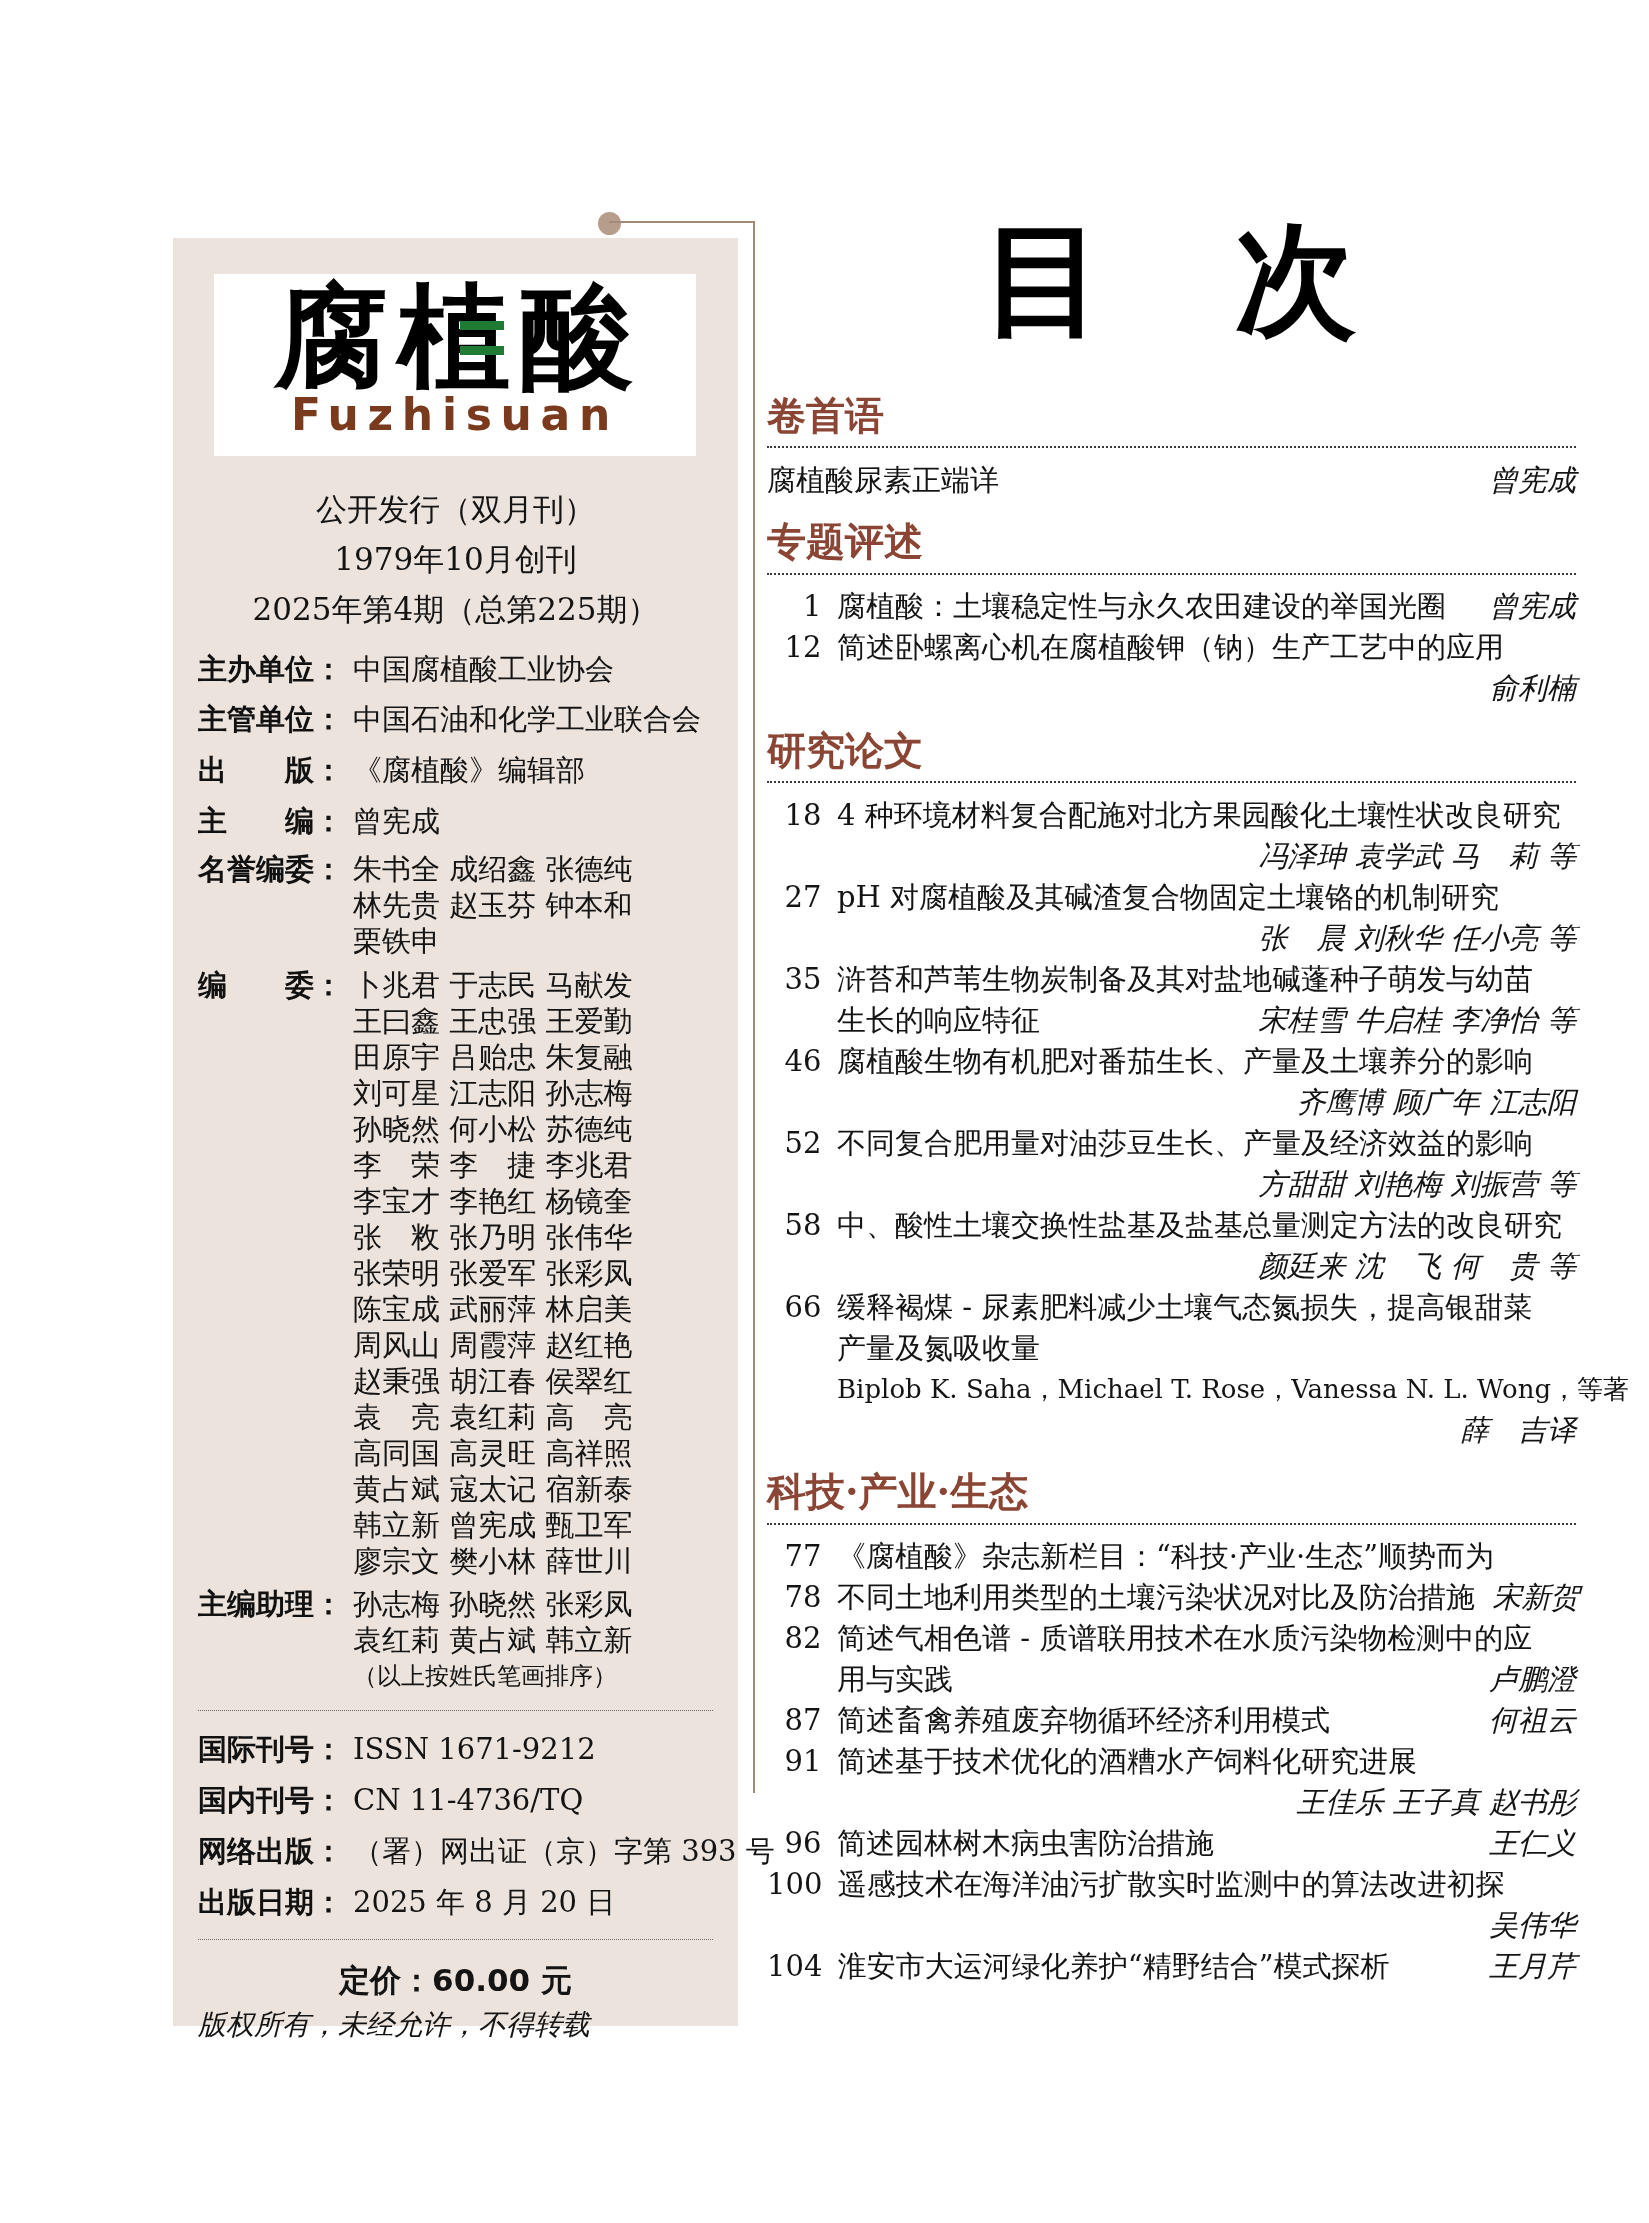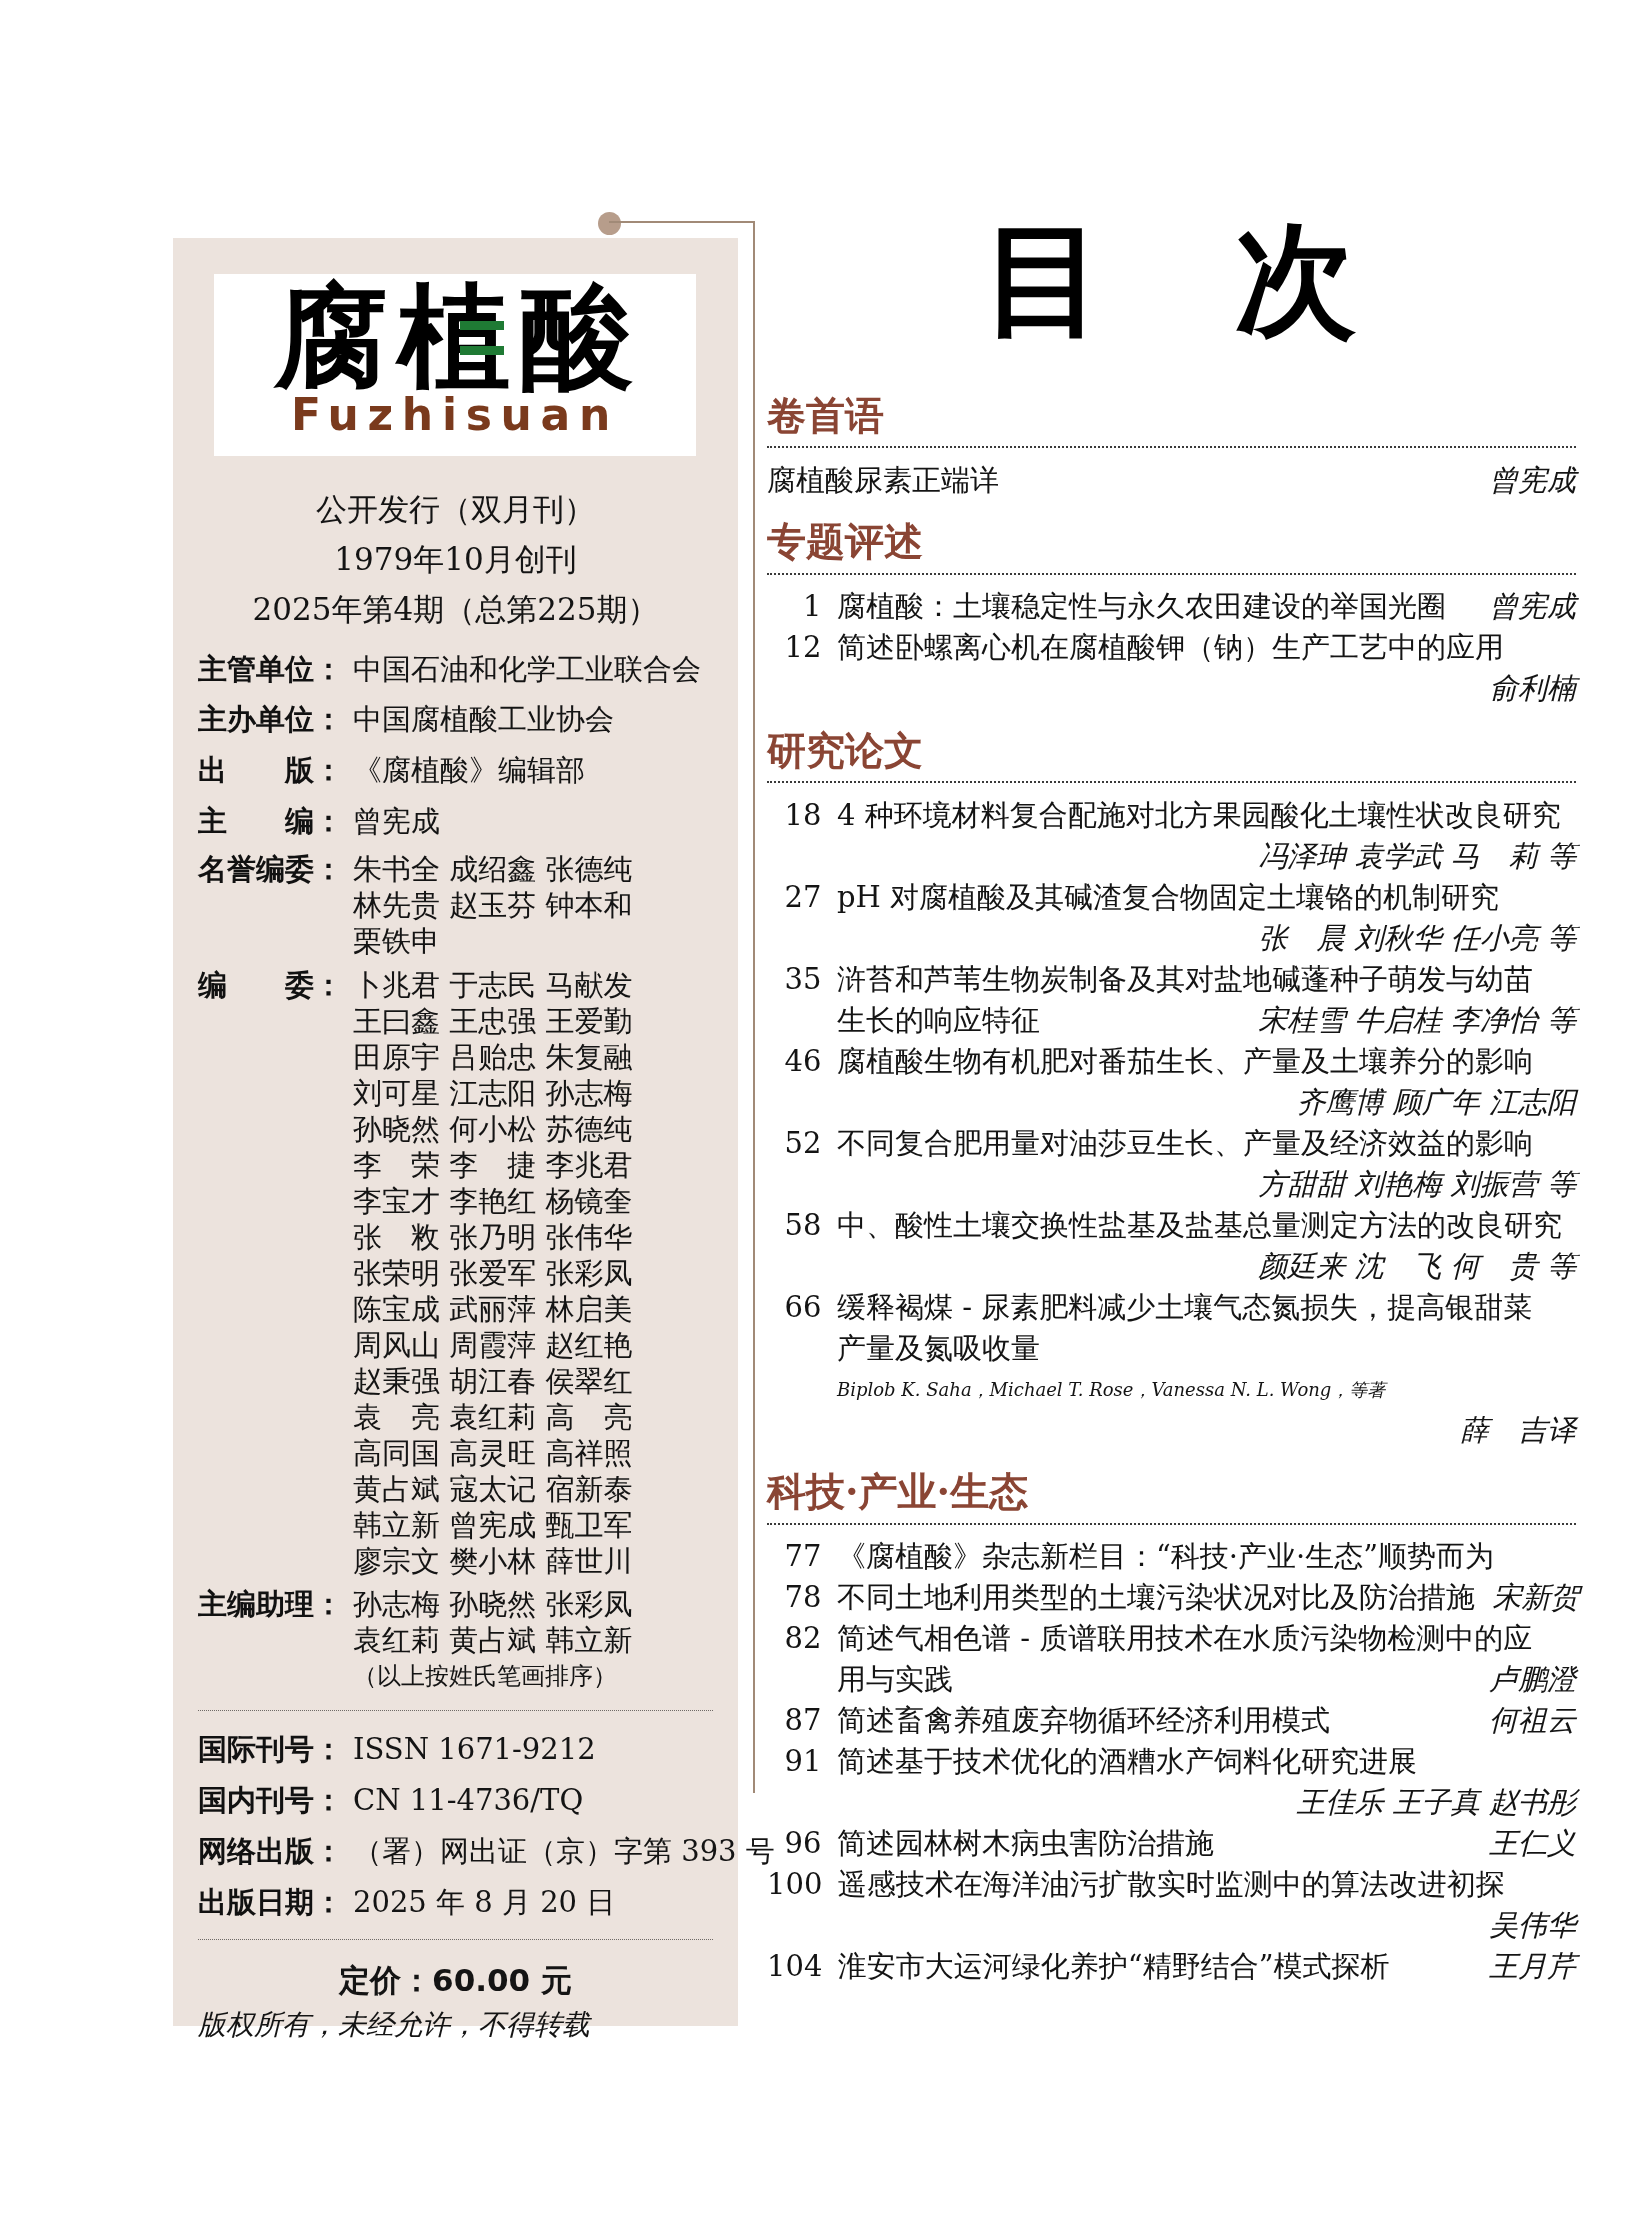--- a/index.html
+++ b/index.html
@@ -47,21 +47,21 @@
   .toc{position:absolute;left:767px;top:194px;width:809px;}
   .toc-title{margin:10px 0 33px 0;text-align:center;
              font-family:"DejaVu Sans","Liberation Sans",sans-serif;font-weight:900;
              font-size:122px;line-height:1.25;letter-spacing:3.9px;color:#000;}
   .sec-head{font-size:39px;line-height:1.3;font-weight:600;color:#8a4534;margin:15.5px 0 5.8px 0;}
   .toc-section:first-child .sec-head{margin-top:0;}
   .sec-rule{border-top:2.9px dotted #3a3a3a;margin:0 0 11.6px 0;}
   .toc-row{display:flex;align-items:center;font-size:29px;line-height:41px;white-space:nowrap;}
   .toc-num{flex:0 0 70px;box-sizing:border-box;text-align:right;padding-right:15.5px;}
   .toc-title-text{flex:1 1 auto;}
-  .toc-row.latin .toc-title-text{font-size:18px;font-style:italic;}
+  .toc-row.latin .toc-title-text{font-size:26px;}
   .toc-author{flex:0 0 auto;margin-left:17.5px;font-style:italic;}
 </style>
 </head>
 <body>
 
 <div class="page">
 
   <aside class="panel">
     <div class="logo-box">
       <div class="logo-cn">
@@ -73,29 +73,29 @@
     </div>
 
     <div class="pub-lines">
       <div class="pub-line">公开发行（双月刊）</div>
       <div class="pub-line">1979年10月创刊</div>
       <div class="pub-line">2025年第4期（总第225期）</div>
     </div>
 
     <div class="info-rows" id="info-rows">
         <div class="info-row">
+          <span class="info-label">主办单位：</span>
+          <span class="info-lines">
+            <div class="info-line">中国腐植酸工业协会</div>
+          </span>
+        </div>
+        <div class="info-row">
           <span class="info-label">主管单位：</span>
           <span class="info-lines">
             <div class="info-line">中国石油和化学工业联合会</div>
-          </span>
-        </div>
-        <div class="info-row">
-          <span class="info-label">主办单位：</span>
-          <span class="info-lines">
-            <div class="info-line">中国腐植酸工业协会</div>
           </span>
         </div>
         <div class="info-row">
           <span class="info-label">出　　版：</span>
           <span class="info-lines">
             <div class="info-line">《腐植酸》编辑部</div>
           </span>
         </div>
         <div class="info-row">
           <span class="info-label">主　　编：</span>

